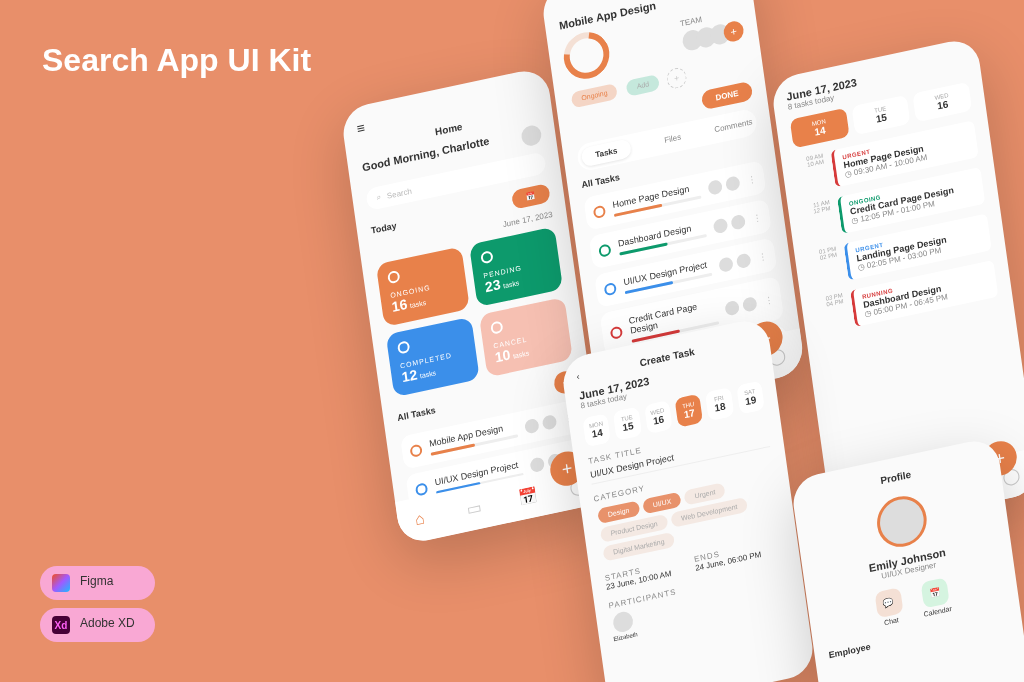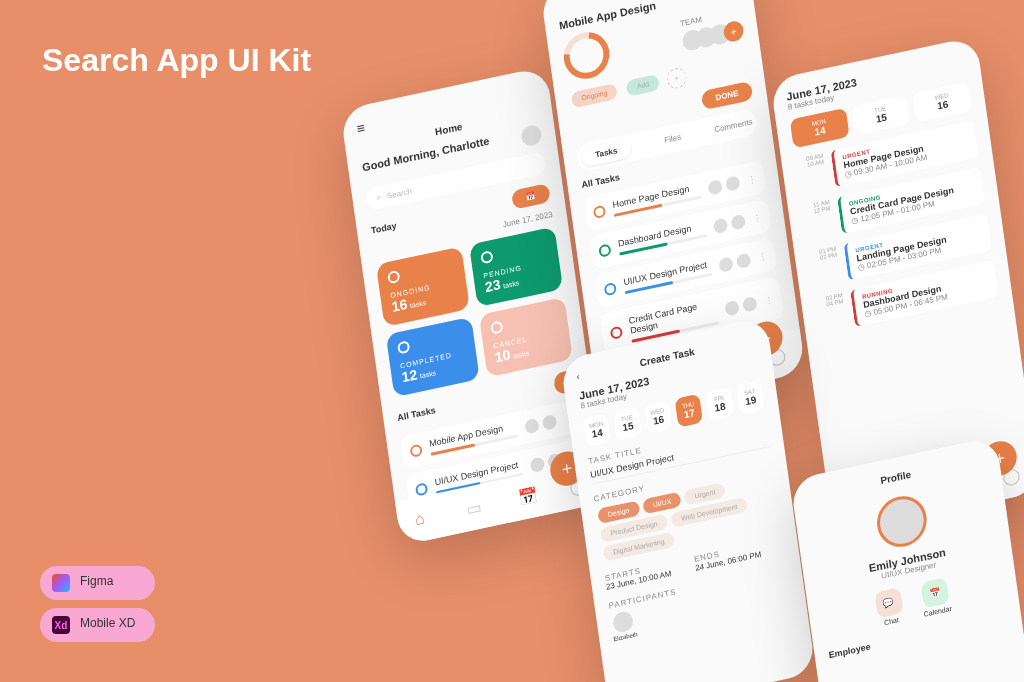--- a/index.html
+++ b/index.html
@@ -57,21 +57,21 @@
   <div>Search App UI Kit</div>
 </div>
 
 <div class="format-badges">
   <div class="format-badge">
     <span class="badge-icon figma-icon"></span>
     <span>Figma</span>
   </div>
   <div class="format-badge">
     <span class="badge-icon xd-icon">Xd</span>
-    <span>Mobile XD</span>
+    <span>Adobe XD</span>
   </div>
 </div>
 
 <div class="phone" id="p-home">
   <div class="inner">
     <div style="display:flex;justify-content:space-between;align-items:center;margin-bottom:6px;">
       <span style="font-size:14px;">≡</span>
     </div>
     <div class="hdr">Home</div>
     <div class="row">

